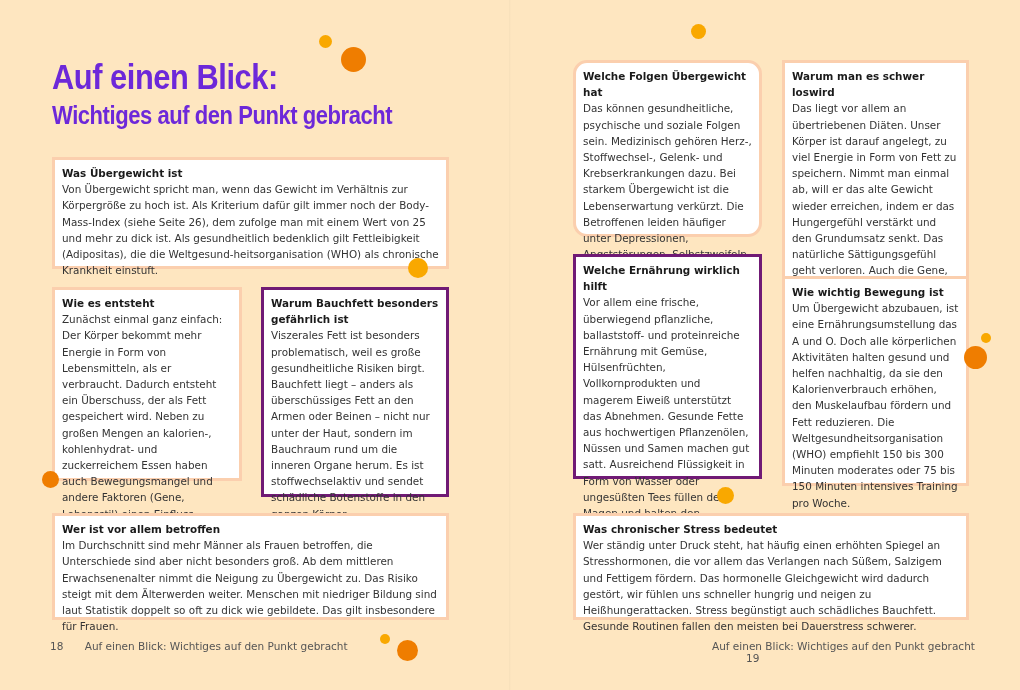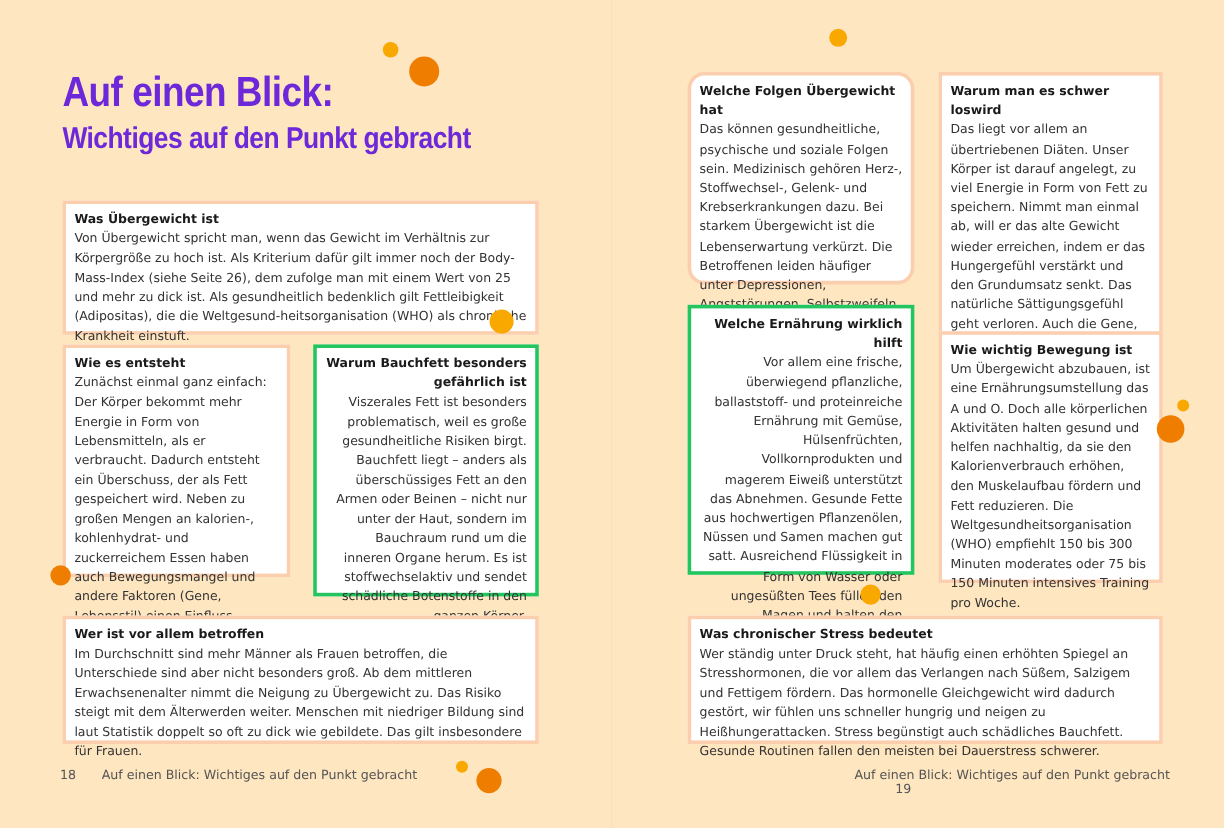--- a/index.html
+++ b/index.html
@@ -28,21 +28,21 @@
   .box {
     position: absolute;
     background: #ffffff;
     box-sizing: border-box;
     padding: 5px 7px 4px 7px;
     font-size: 10.4px;
     line-height: 16.2px;
     color: #333;
   }
   .box.peach { border: 3px solid #fbcfae; }
-  .box.yellow { border: 3px solid #22c55e; text-align: right; }
+  .box.yellow { border: 3px solid #701a75; }
   .box h3 {
     margin: 0; font-size: 10.4px; line-height: 16.2px; font-weight: bold; color: #1a1a1a;
   }
   .box p { margin: 0; }
 
   .dot { position: absolute; border-radius: 50%; }
   .dot.orange { background: #ef7d00; }
   .dot.yellow { background: #f9a800; }
 
   .footer {
@@ -55,21 +55,21 @@
 <body>
 
 <div class="gutter"></div>
 
 <div>
   <div class="title">
     <span class="l1">Auf einen Blick:</span>
     <span class="l2">Wichtiges auf den Punkt gebracht</span>
   </div>
 
-  <div class="box peach" style="left:52px; top:167px; width:397px; height:112px;">
+  <div class="box peach" style="left:52px; top:157px; width:397px; height:112px;">
     <h3>Was Übergewicht ist</h3>
     <p>Von Übergewicht spricht man, wenn das Gewicht im Verhältnis zur Körpergröße zu hoch ist. Als Kriterium dafür gilt immer noch der Body-Mass-Index (siehe Seite 26), dem zufolge man mit einem Wert von 25 und mehr zu dick ist. Als gesundheitlich bedenklich gilt Fettleibigkeit (Adipositas), die die Weltgesund-heitsorganisation (WHO) als chronische Krankheit einstuft.</p>
   </div>
 
   <div class="box peach" style="left:52px; top:287px; width:190px; height:194px;">
     <h3>Wie es entsteht</h3>
     <p>Zunächst einmal ganz einfach: Der Körper bekommt mehr Energie in Form von Lebensmitteln, als er verbraucht. Dadurch entsteht ein Überschuss, der als Fett gespeichert wird. Neben zu großen Mengen an kalorien-, kohlenhydrat- und zuckerreichem Essen haben auch Bewegungsmangel und andere Faktoren (Gene, Lebensstil) einen Einfluss darauf.</p>
   </div>
 
   <div class="box yellow" style="left:261px; top:287px; width:188px; height:210px;">

